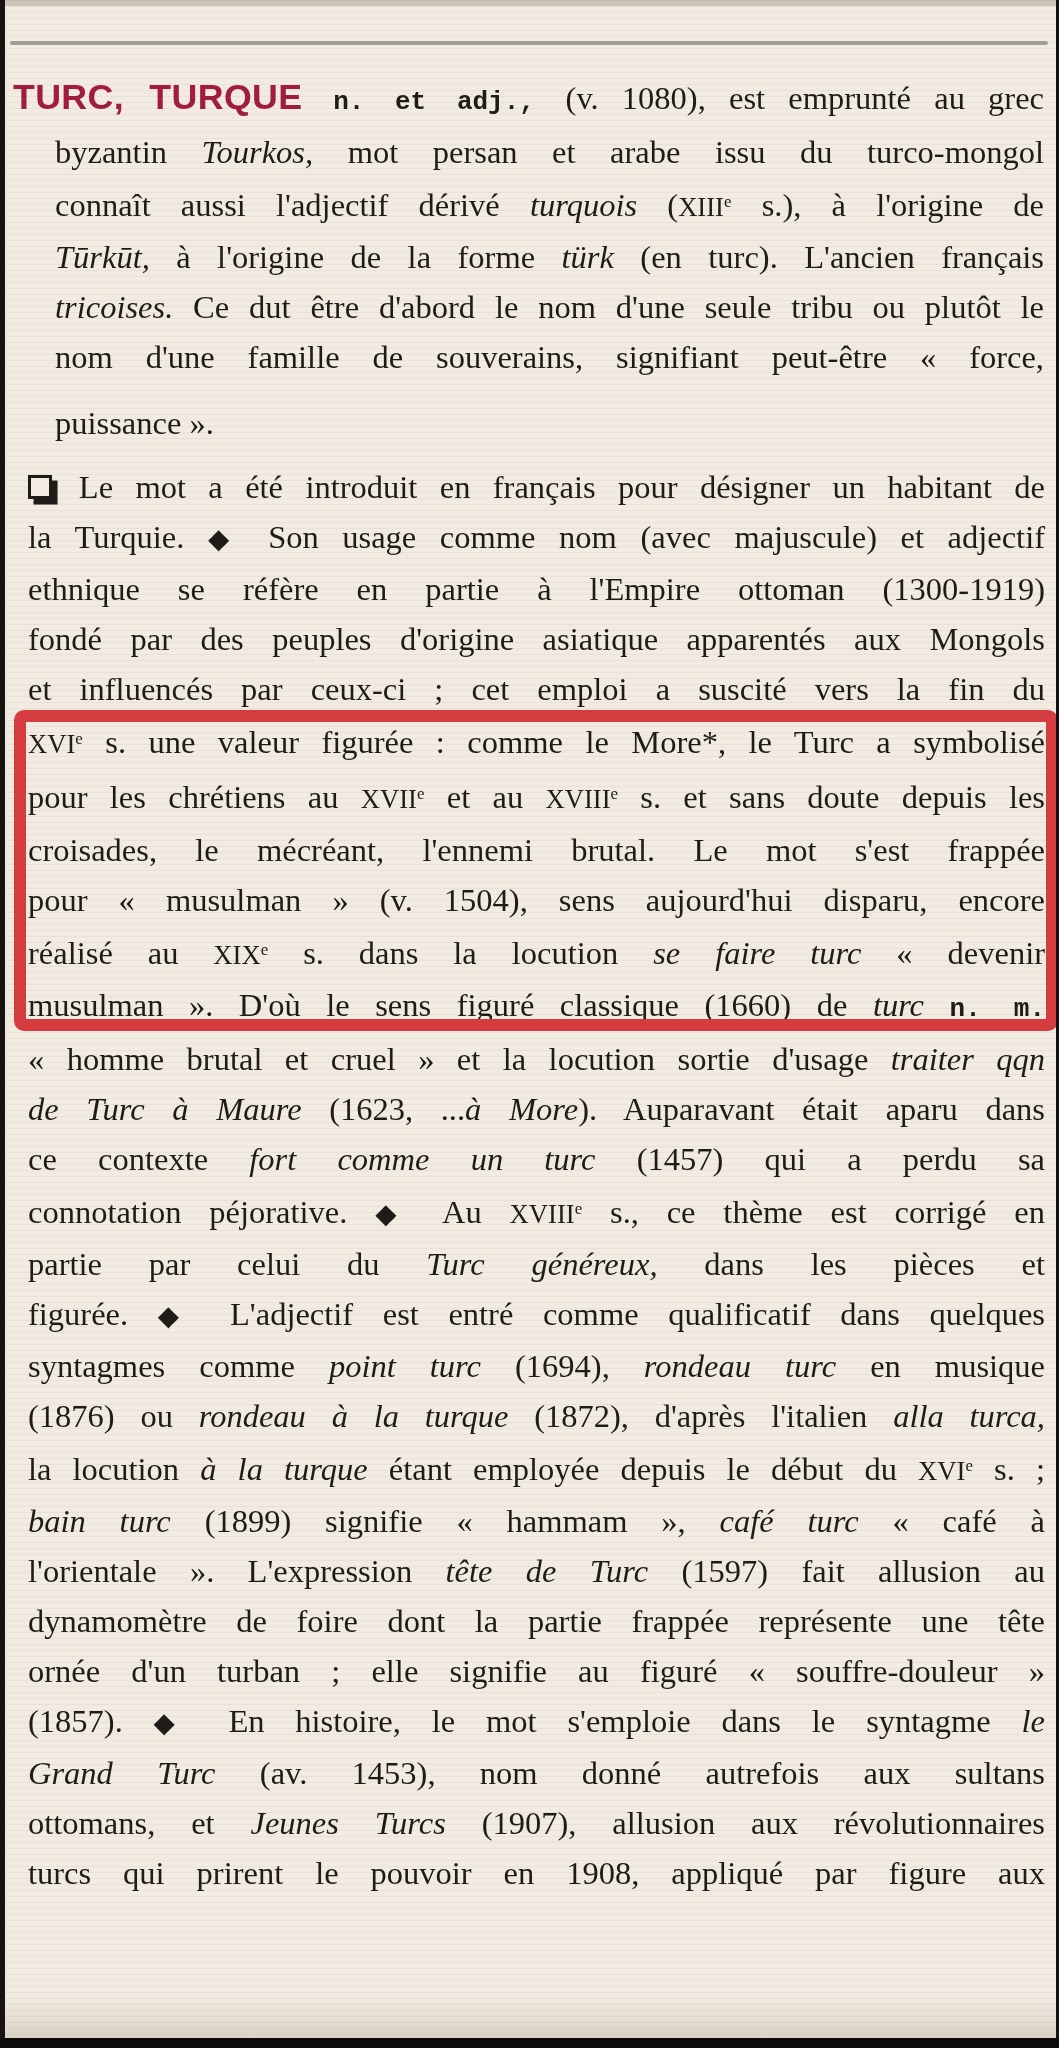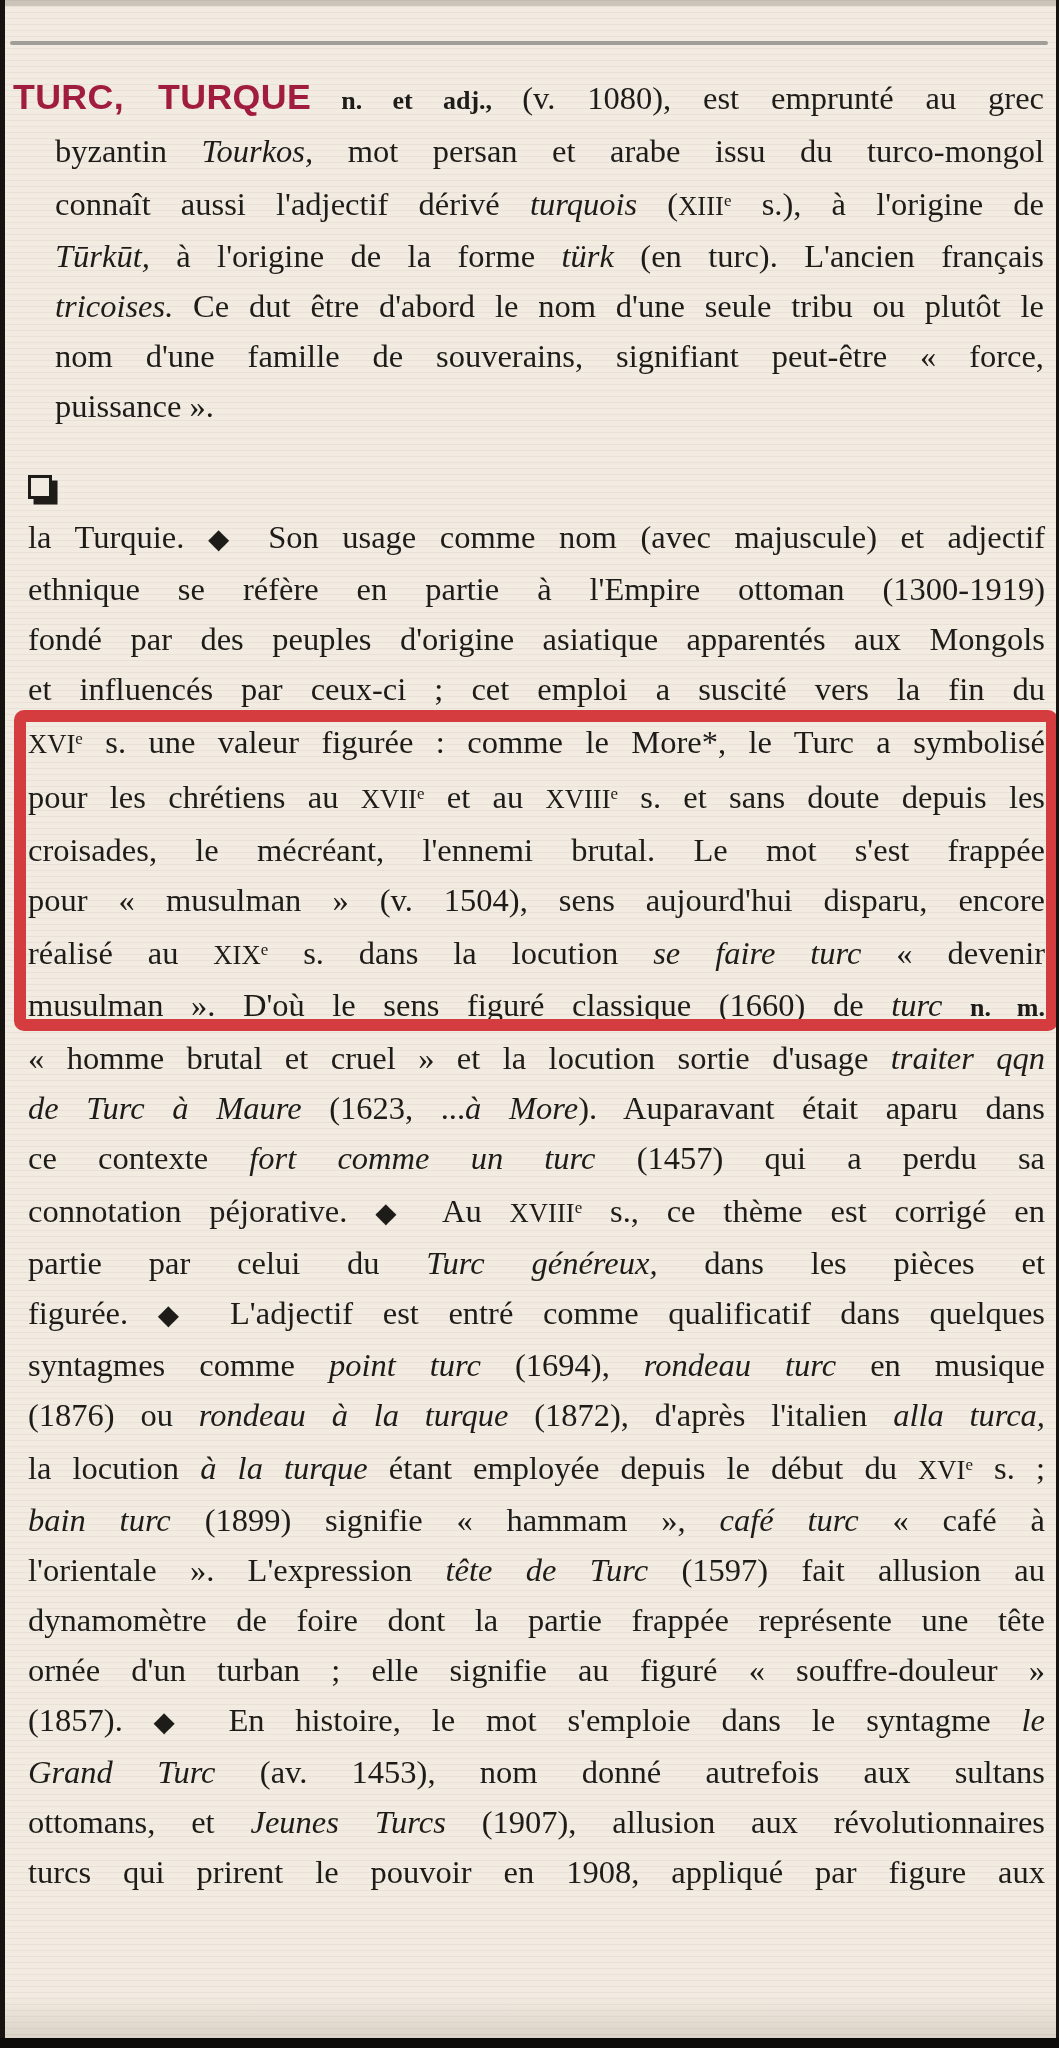--- a/index.html
+++ b/index.html
@@ -21,27 +21,27 @@
   .top-shade{position:absolute;top:0;left:0;right:0;height:6px;background:rgba(70,58,46,0.22);}
   .bottom-shade{position:absolute;left:0;bottom:10px;width:100%;height:42px;
     background:linear-gradient(to bottom,rgba(0,0,0,0),rgba(92,76,60,0.15));}
   .rule{position:absolute;top:41px;left:10px;right:11px;height:4px;
     background:var(--rule,#a19d99);border-radius:2px;}
 
   .para{position:absolute;font-size:32.5px;line-height:50px;}
   #para-etymology{left:13px;right:15px;top:72px;}
   #para-senses{left:28px;right:14px;top:462px;}
   .line{text-align:justify;text-align-last:justify;}
-  .line.nj{text-align-last:left;}
+  .line.nj{text-align-last:left;margin-top:16px;}
   .line.ind{padding-left:42px;}
 
   .s-p{}
   .s-i{font-style:italic;}
   .s-bi{font-weight:normal;font-style:italic;}
-  .s-bsans{font-family:Liberation Serif, serif;font-weight:bold;font-size:0.80em;}
+  .s-bsans{font-family:Liberation Mono, monospace;font-weight:bold;font-size:0.80em;}
   .s-hw{font-family:"Liberation Sans",sans-serif;font-weight:bold;font-size:1.10em;
         color:var(--crimson,#a01d40);letter-spacing:0.01em;}
   .s-sc{font-size:0.82em;}
   .s-sup{font-size:0.52em;vertical-align:0.55em;}
   .s-dia{font-family:"DejaVu Sans",sans-serif;font-size:0.85em;}
   .s-sqr{display:inline-block;width:0.55em;height:0.55em;
         border:3px solid var(--ink,#1e1c19);background:var(--paper,#f2ebe1);
         box-shadow:0.17em 0.17em 0 var(--ink,#1e1c19);
         margin-right:0.14em;vertical-align:-0.02em;}
 
@@ -60,21 +60,21 @@
     <div class="para" id="para-etymology">
         <div class="line"><span class="s-hw">TURC, TURQUE</span><span class="s-bsans"> n. et adj., </span><span class="s-p">(v. 1080), est emprunté au grec</span></div>
         <div class="line ind"><span class="s-p">byzantin </span><span class="s-i">Tourkos,</span><span class="s-p"> mot persan et arabe issu du turco-mongol</span></div>
         <div class="line ind"><span class="s-p">connaît aussi l'adjectif dérivé </span><span class="s-i">turquois</span><span class="s-p"> (</span><span class="s-sc">XIII</span><span class="s-sup">e</span><span class="s-p"> s.), à l'origine de</span></div>
         <div class="line ind"><span class="s-i">Tūrkūt,</span><span class="s-p"> à l'origine de la forme </span><span class="s-i">türk</span><span class="s-p"> (en turc). L'ancien français</span></div>
         <div class="line ind"><span class="s-i">tricoises.</span><span class="s-p"> Ce dut être d'abord le nom d'une seule tribu ou plutôt le</span></div>
         <div class="line ind"><span class="s-p">nom d'une famille de souverains, signifiant peut-être « force,</span></div>
         <div class="line nj ind"><span class="s-p">puissance ».</span></div>
       </div>
     <div class="para" id="para-senses">
-        <div class="line"><span class="s-sqr"></span></div>
+        <div class="line"><span class="s-sqr"></span><span class="s-p"> Le mot a été introduit en français pour désigner un habitant de</span></div>
         <div class="line"><span class="s-p">la Turquie. </span><span class="s-dia">◆</span><span class="s-p"> Son usage comme nom (avec majuscule) et adjectif</span></div>
         <div class="line"><span class="s-p">ethnique se réfère en partie à l'Empire ottoman (1300-1919)</span></div>
         <div class="line"><span class="s-p">fondé par des peuples d'origine asiatique apparentés aux Mongols</span></div>
         <div class="line"><span class="s-p">et influencés par ceux-ci ; cet emploi a suscité vers la fin du</span></div>
         <div class="line"><span class="s-sc">XVI</span><span class="s-sup">e</span><span class="s-p"> s. une valeur figurée : comme le More*, le Turc a symbolisé</span></div>
         <div class="line"><span class="s-p">pour les chrétiens au </span><span class="s-sc">XVII</span><span class="s-sup">e</span><span class="s-p"> et au </span><span class="s-sc">XVIII</span><span class="s-sup">e</span><span class="s-p"> s. et sans doute depuis les</span></div>
         <div class="line"><span class="s-p">croisades, le mécréant, l'ennemi brutal. Le mot s'est frappée</span></div>
         <div class="line"><span class="s-p">pour « musulman » (v. 1504), sens aujourd'hui disparu, encore</span></div>
         <div class="line"><span class="s-p">réalisé au </span><span class="s-sc">XIX</span><span class="s-sup">e</span><span class="s-p"> s. dans la locution </span><span class="s-i">se faire turc</span><span class="s-p"> « devenir</span></div>
         <div class="line"><span class="s-p">musulman ». D'où le sens figuré classique (1660) de </span><span class="s-i">turc</span><span class="s-p"> </span><span class="s-bsans">n. m.</span></div>

